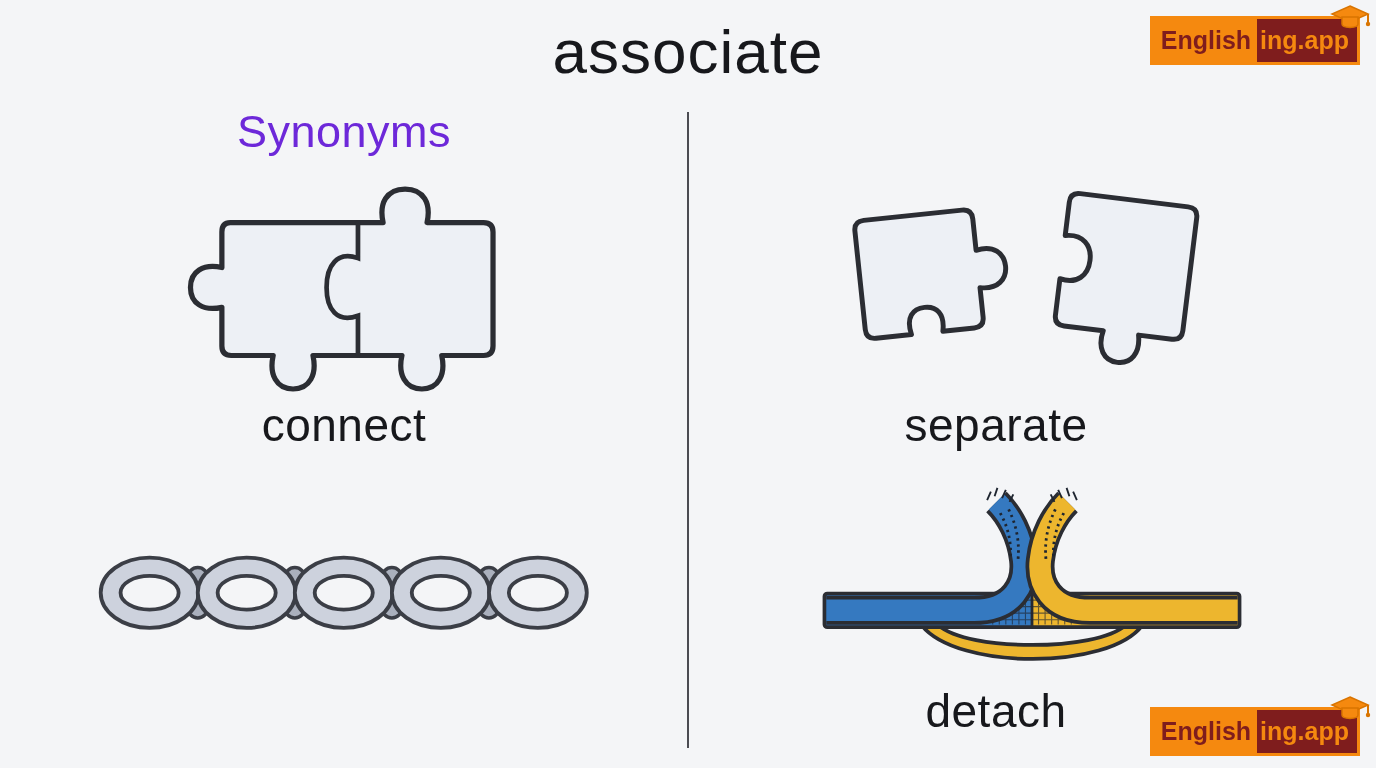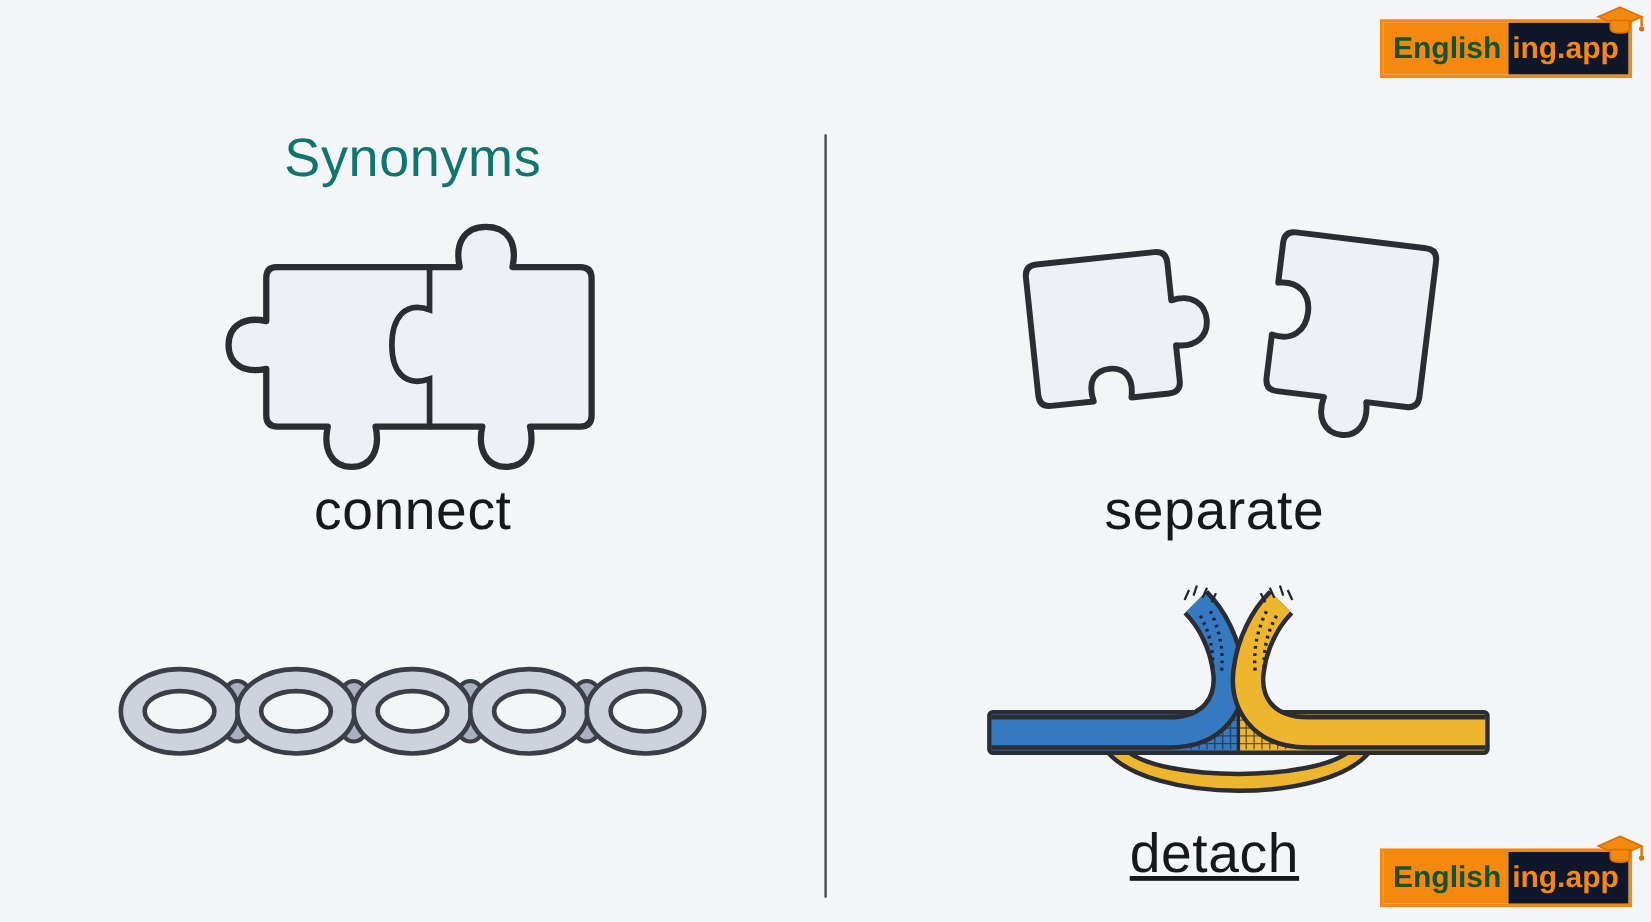--- a/index.html
+++ b/index.html
@@ -11,63 +11,64 @@
     overflow:hidden;
   }
   .page{position:relative;width:1376px;height:768px;}
 
   .title{
     position:absolute;top:16px;left:0;width:1376px;
     text-align:center;font-size:62px;letter-spacing:1px;color:#17181c;
   }
   .col-heading{
     position:absolute;top:106px;width:688px;text-align:center;
-    font-size:45px;letter-spacing:.5px;color:#0f766e;
+    font-size:45px;letter-spacing:.5px;color:#6d28d9;
   }
   .col-heading.left{left:0;}
   .col-heading.right{left:688px;}
 
   .divider{
     position:absolute;left:687px;top:112px;width:2px;height:636px;
     background:#4b4c52;
   }
 
   .word{
     position:absolute;width:688px;text-align:center;
     font-size:46px;letter-spacing:.5px;color:#17181c;
   }
   .word.l{left:0;}
-  .word.r{left:668px;}
+  .word.r{left:652px;}
 
   .illus{position:absolute;}
   #puzzle-connected{left:180px;top:168px;}
   #word-connect{top:398px;text-align:center;}
   #chain{left:92px;top:540px;}
   #word-link{top:684px;}
   #puzzle-separated{left:835px;top:172px;}
   #word-separate{top:398px;}
   #velcro{left:817px;top:470px;}
-  #word-detach{top:684px;text-decoration:underline;}
+  #word-detach{top:684px;}
 
   .logo{
     position:absolute;display:flex;align-items:stretch;
     border:3px solid #f5890f;background:#ffffff;
     font-weight:bold;font-size:25px;line-height:1;
   }
   .logo.top{top:16px;right:16px;}
   .logo.bottom{bottom:12px;right:16px;}
-  .logo-left{background:#f5890f;color:#14532d;padding:9px 6px 9px 8px;}
-  .logo-right{background:#0f172a;color:#f5890f;padding:9px 8px 9px 3px;text-align:right;}
+  .logo-left{background:#f5890f;color:#7f1d1d;padding:9px 6px 9px 8px;}
+  .logo-right{background:#7f1d1d;color:#f5890f;padding:9px 8px 9px 3px;text-align:right;}
   .logo-cap{position:absolute;top:-16px;right:-14px;width:42px;height:30px;}
 </style>
 </head>
 <body>
 
 <div class="page">
 
+  <div class="title">associate</div>
 
   <div class="logo top">
     <span class="logo-cap">
       <svg width="42" height="30" viewBox="0 0 42 30">
         <polygon points="21,3 39,11 21,19 3,11" fill="#f5890f" stroke="#d97400" stroke-width="1.5"></polygon>
         <path d="M13,14 L13,21 C13,25.5 29,25.5 29,21 L29,14 Z" fill="#f5890f" stroke="#d97400" stroke-width="1.5"></path>
         <path d="M39,11 v8" stroke="#d97400" stroke-width="2" fill="none"></path>
         <circle cx="39" cy="21" r="2.2" fill="#d97400"></circle>
       </svg>
     </span>

